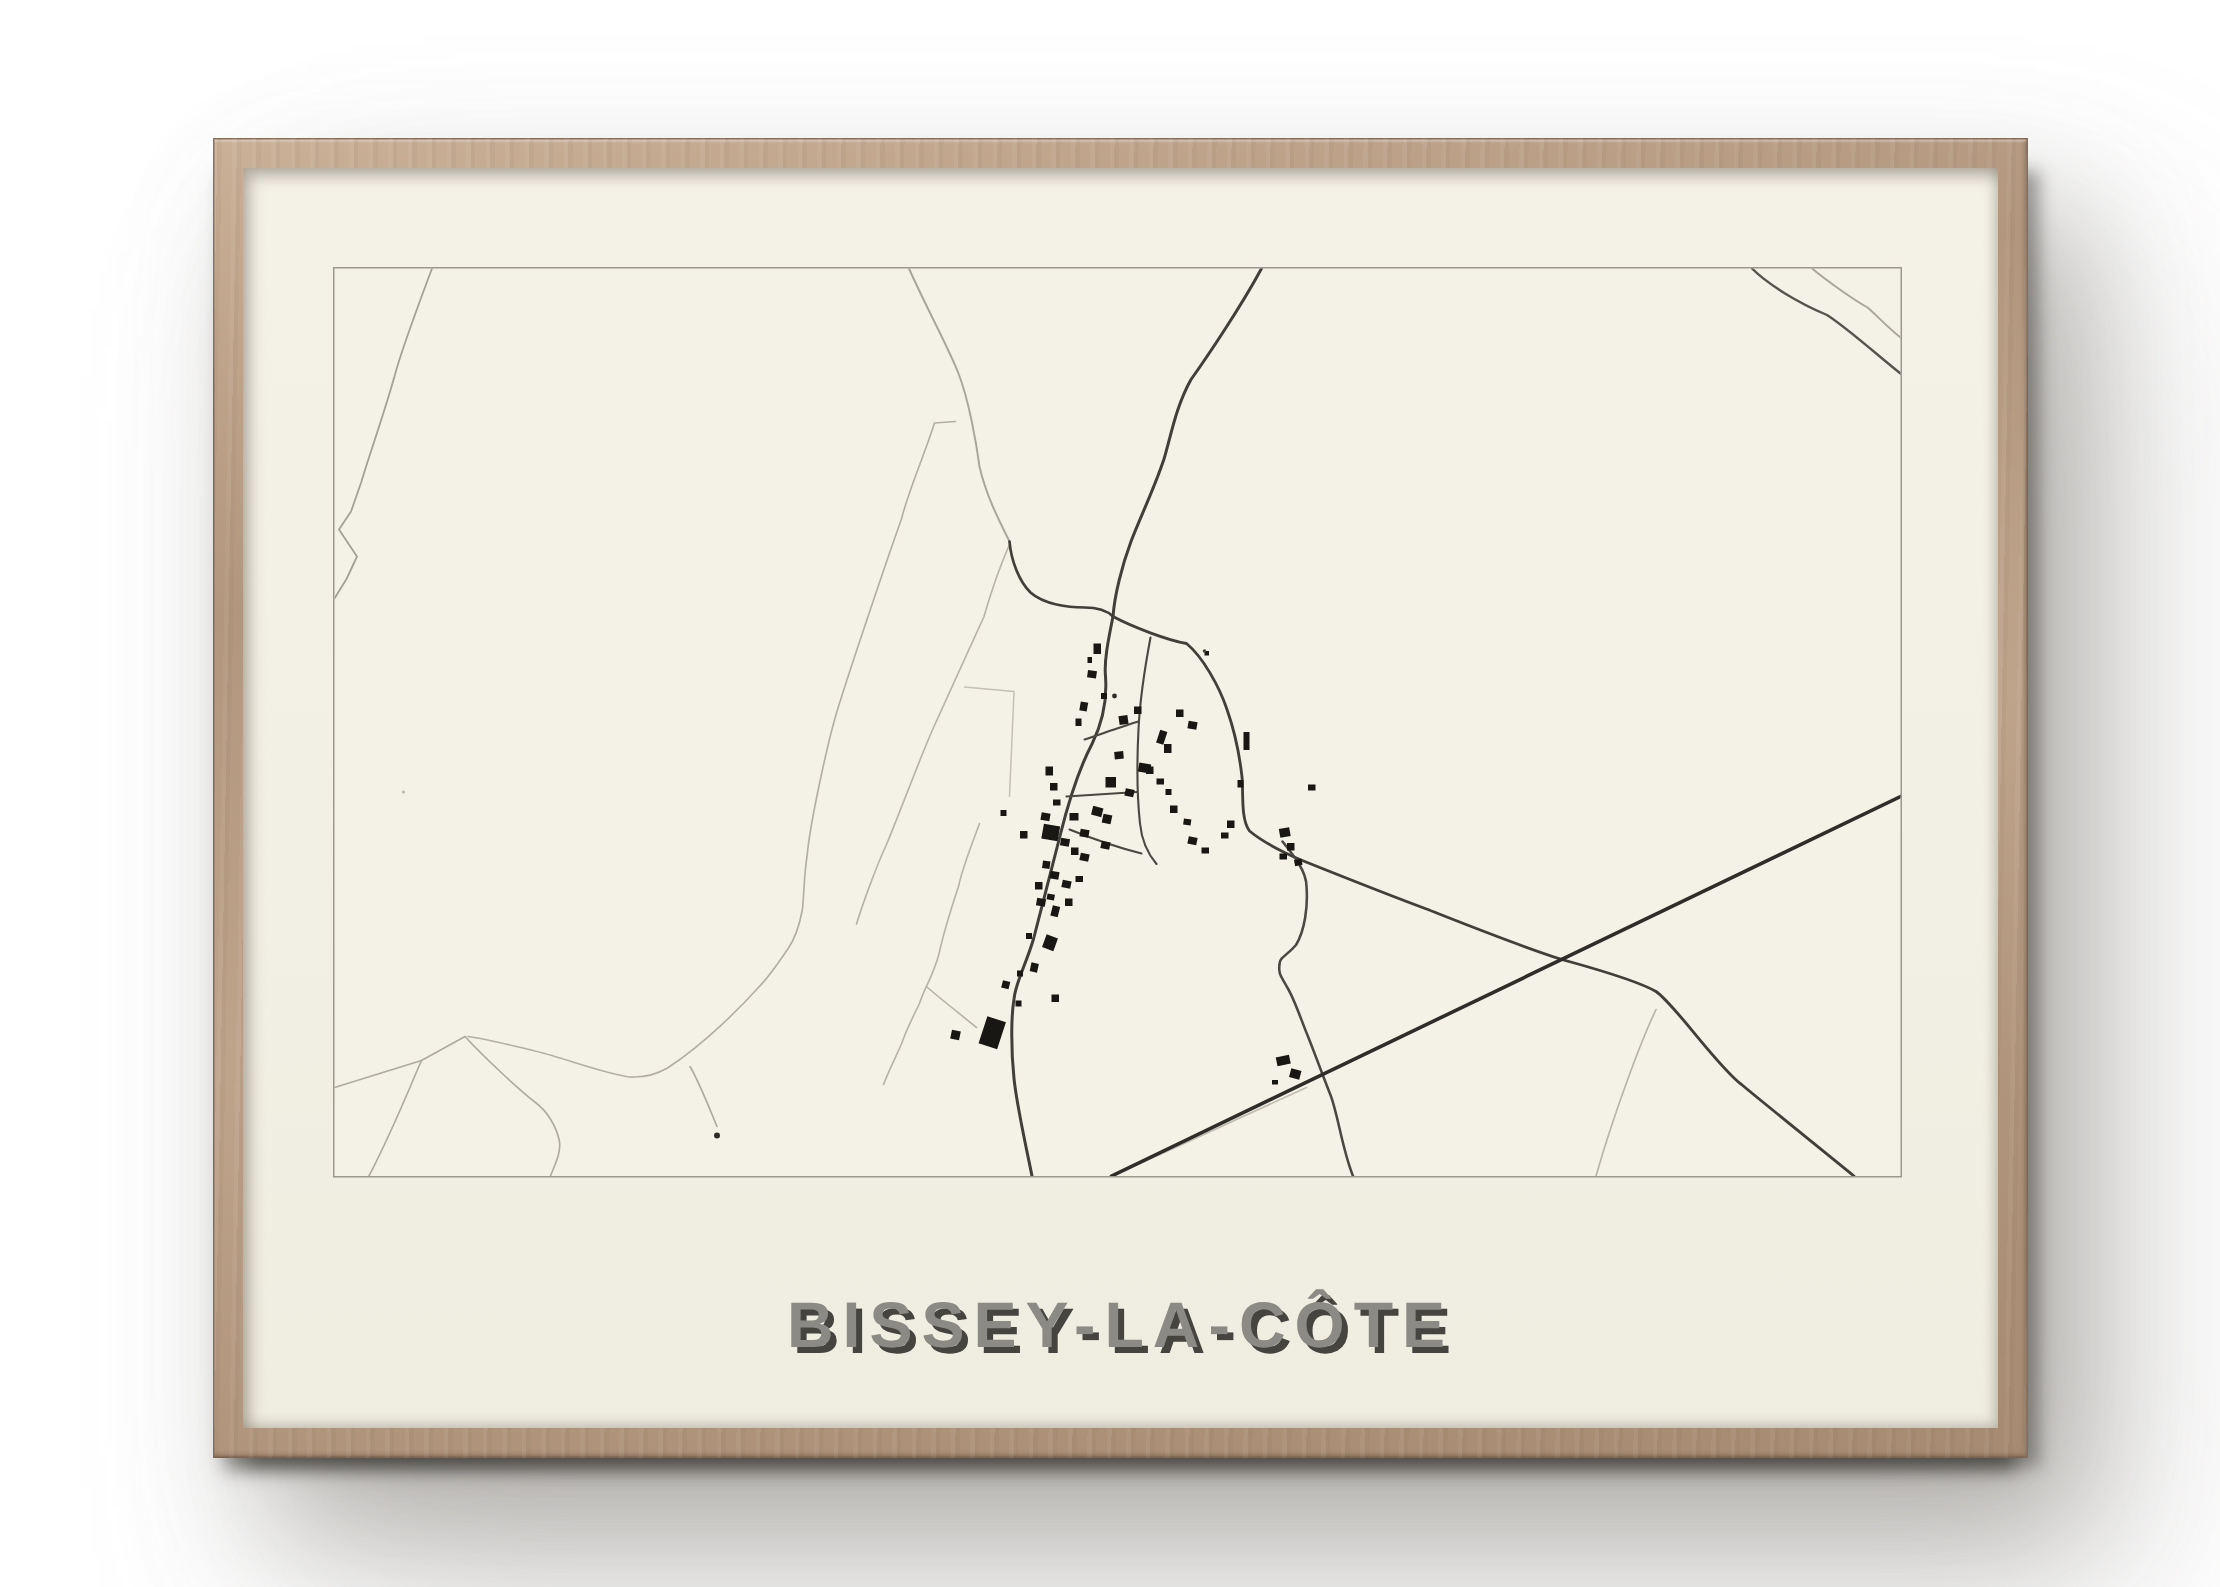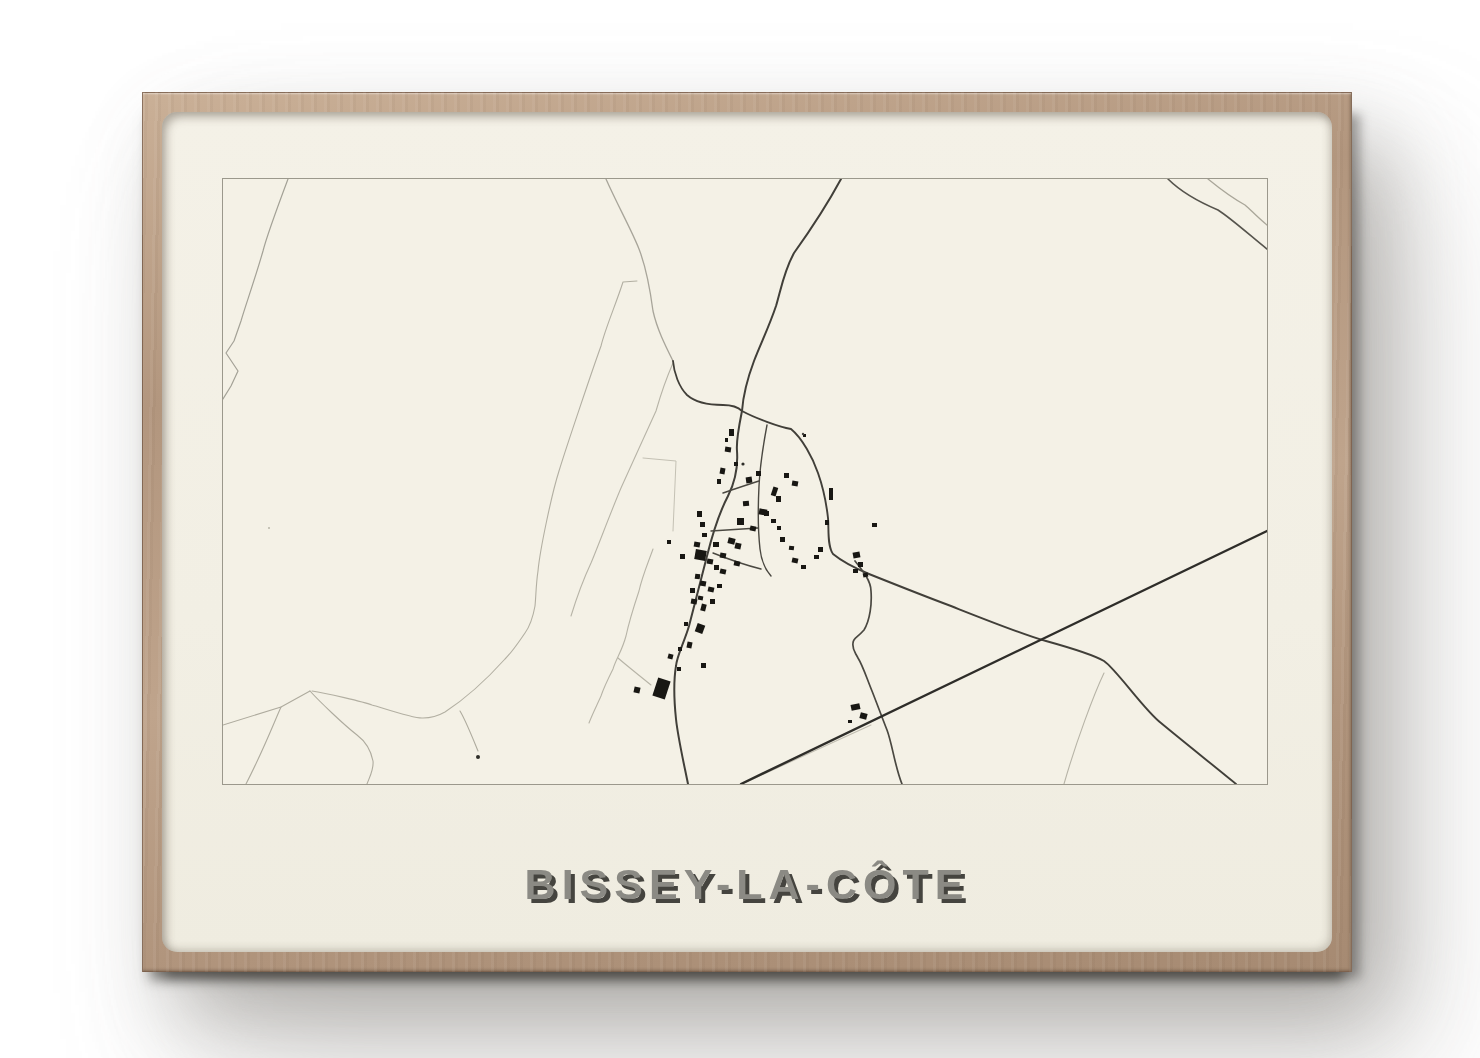--- a/index.html
+++ b/index.html
@@ -25,21 +25,20 @@
     content:"";position:absolute;inset:0;pointer-events:none;
     background:repeating-linear-gradient(91deg,
       rgba(255,255,255,.05) 0 3px, rgba(92,70,52,.05) 3px 6px, transparent 6px 13px);
   }
   .mat{
     position:relative;width:100%;height:100%;
     background:linear-gradient(180deg,#f4f1e7 0%,#f2efe4 60%,#efece0 100%);
     box-shadow:
       inset 4px 5px 10px rgba(70,58,46,.38),
       inset -3px -3px 8px rgba(70,58,46,.20);
-    border-radius: 15px;
   }
   .map-panel{
     position:absolute;left:60px;top:66px;width:1044px;height:605px;
     box-sizing:content-box;border:1.5px solid #9b988c;
     background:#f4f1e6;
   }
   .map-panel svg{display:block;width:100%;height:100%;}
   .title{
     position:absolute;left:0;right:0;top:751px;margin:0;
     text-align:center;

